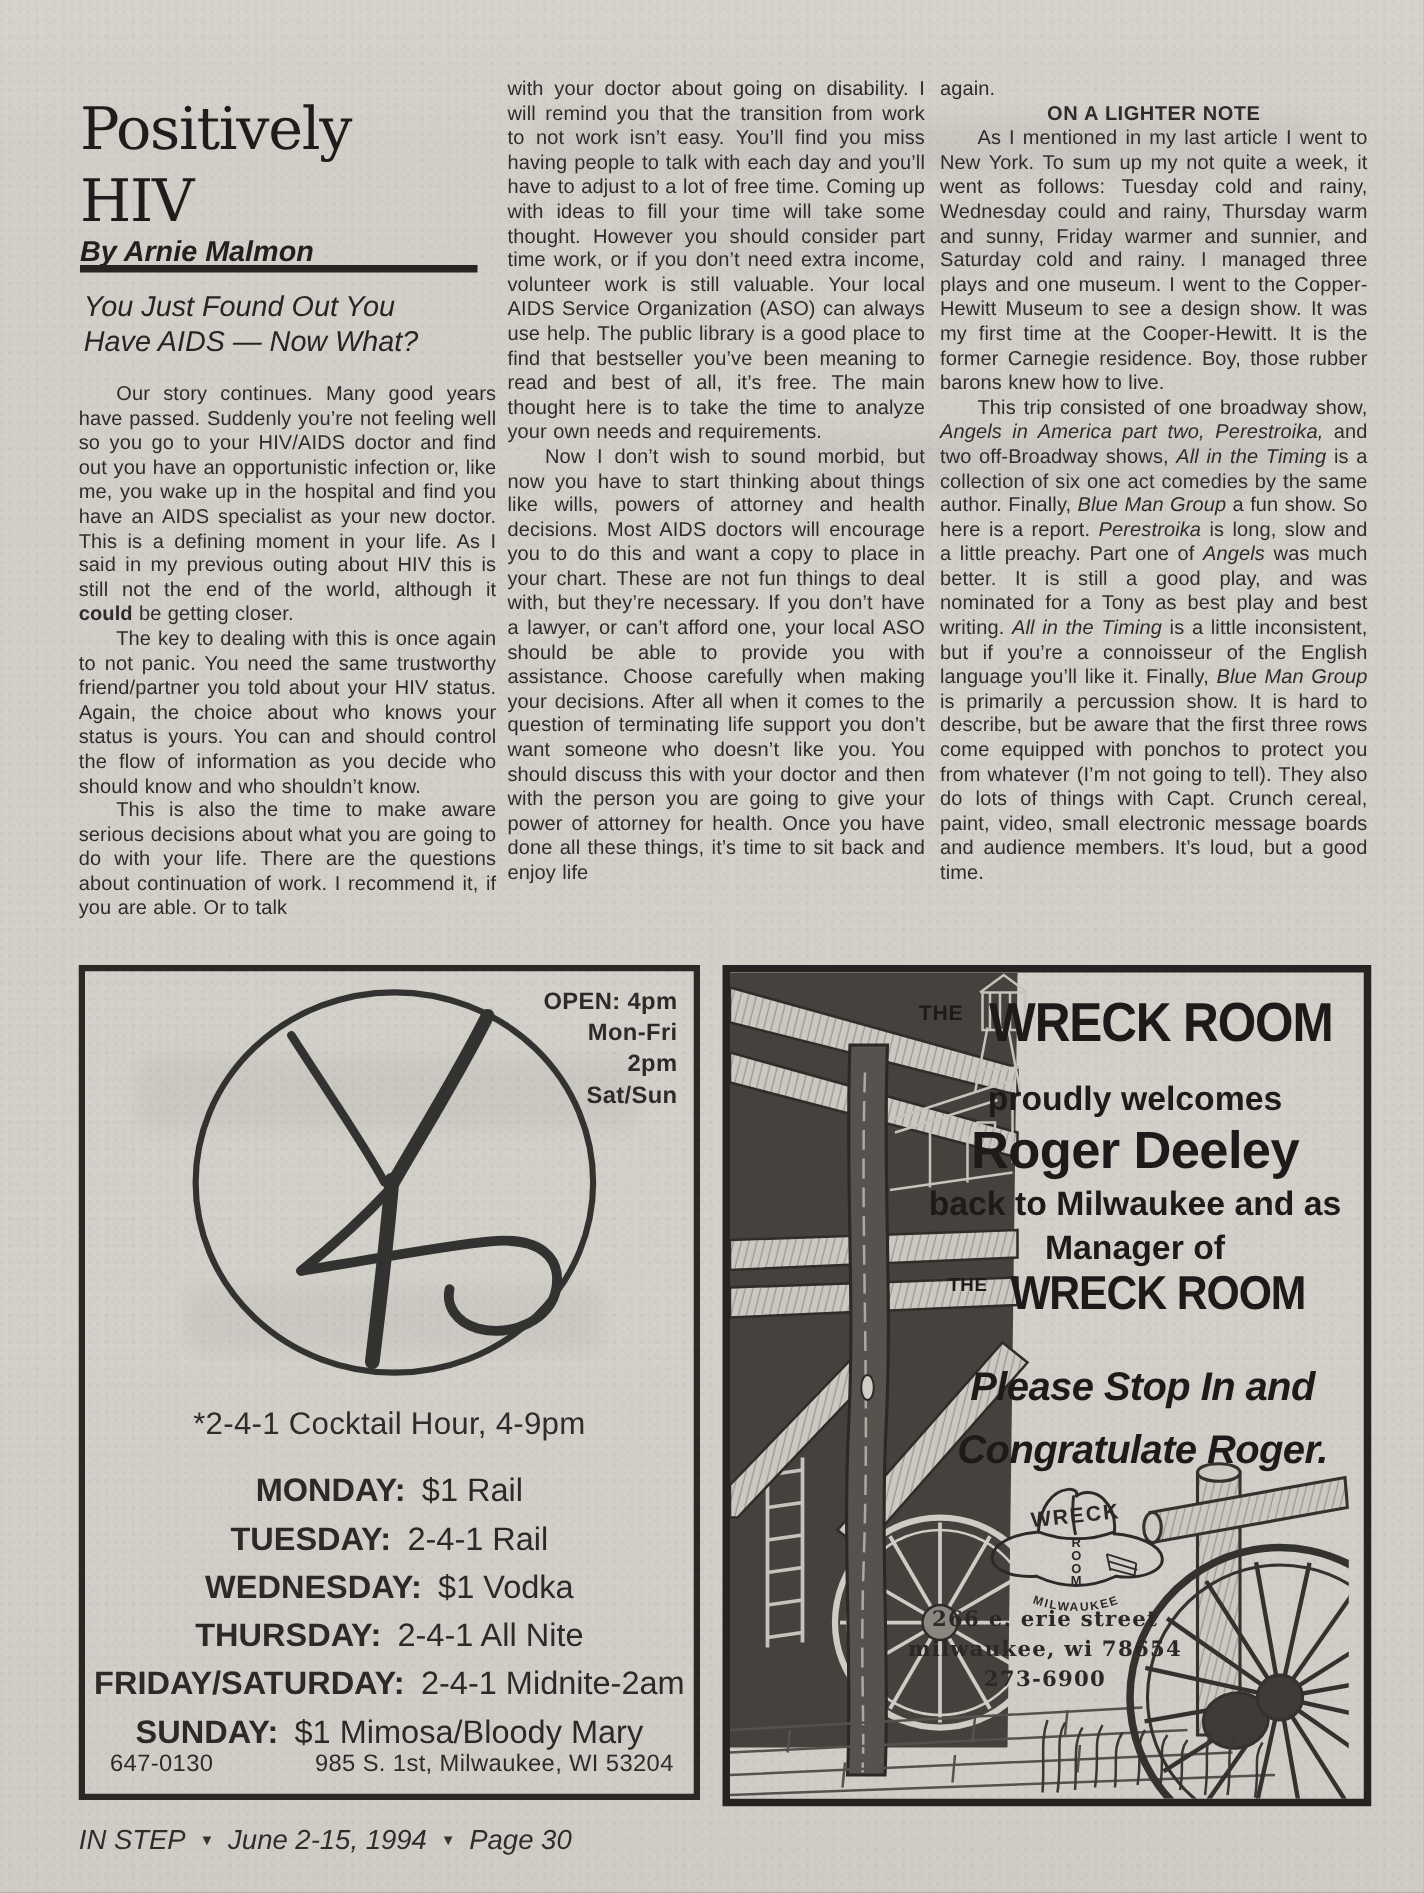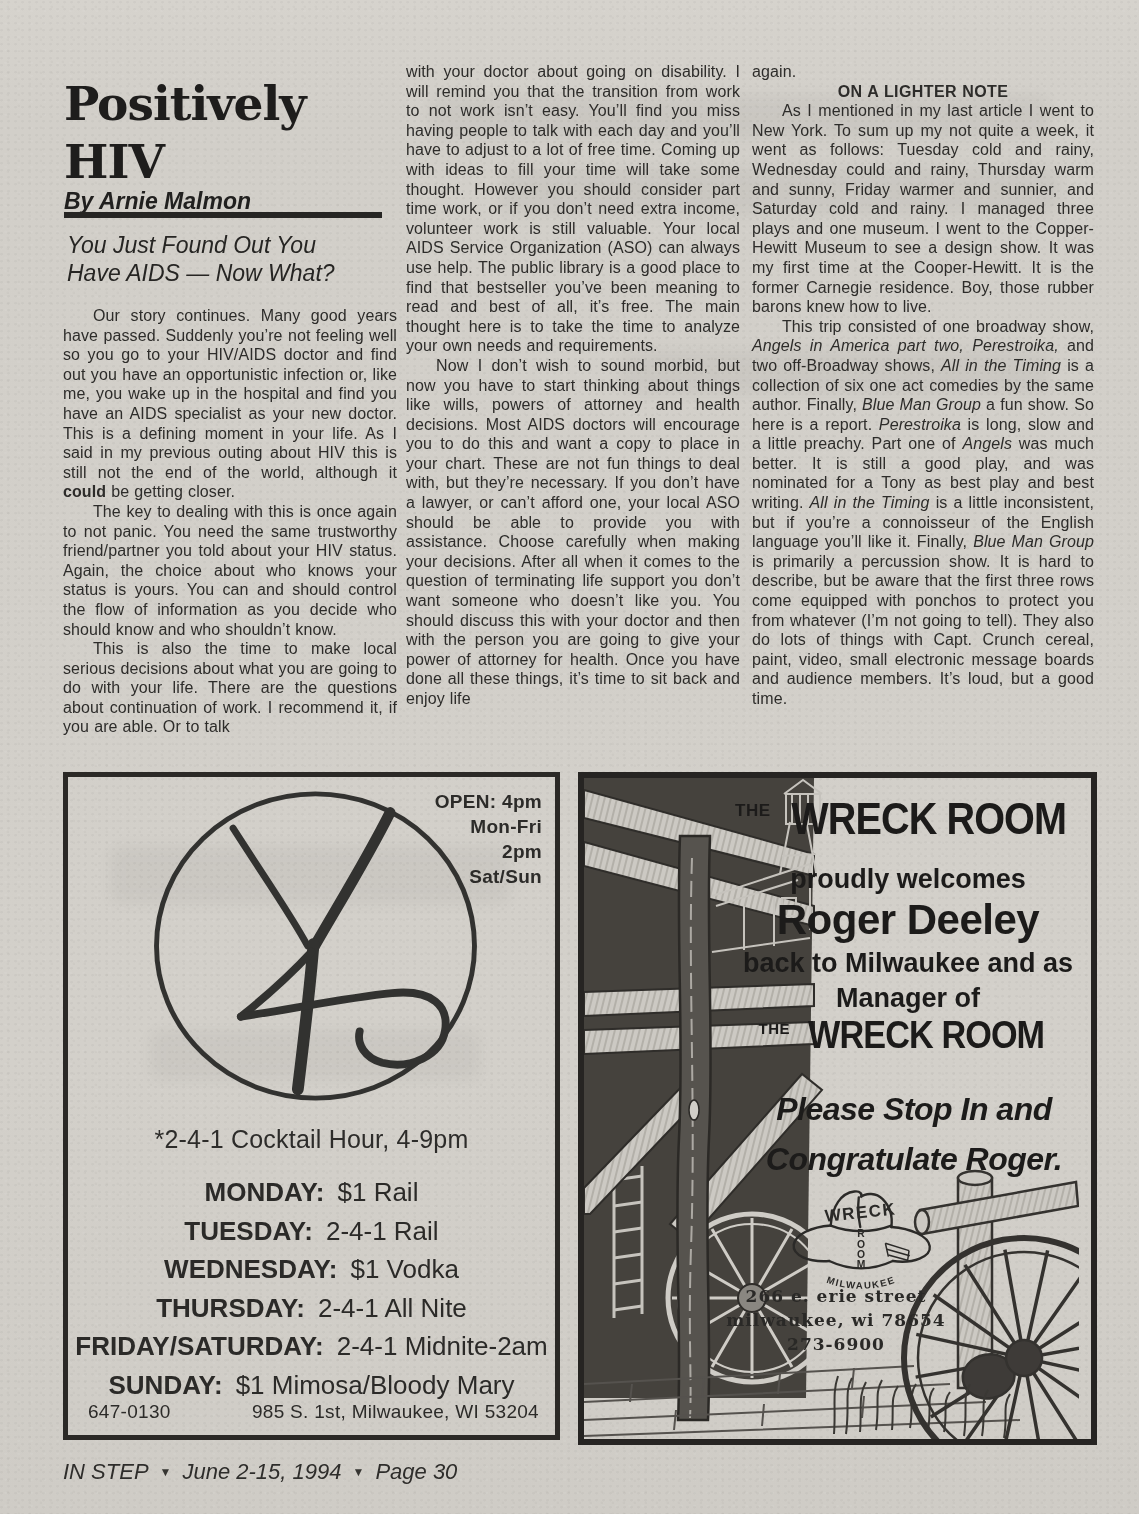--- a/index.html
+++ b/index.html
@@ -9,21 +9,21 @@
       radial-gradient(circle at 22% 31%, rgba(0,0,0,.03) 0 1px, transparent 1.6px),
       radial-gradient(circle at 71% 62%, rgba(0,0,0,.025) 0 1px, transparent 1.6px),
       radial-gradient(circle at 43% 83%, rgba(255,255,255,.05) 0 1px, transparent 1.6px),
       linear-gradient(180deg,#d6d3cd 0%,#d2cfc9 8%,#d3d0ca 70%,#cfccc6 100%);
     background-size:7px 7px,11px 11px,13px 13px,100% 100%;
     font-family:"Liberation Sans",sans-serif;color:#2e2d2b;}
   .ghost{position:absolute;background:#41403e;filter:blur(7px);opacity:.05;border-radius:10px;z-index:0;}
   .z{position:absolute;z-index:2;}
 
   
-  .article-title{left:64px;top:44px;font-family:"DejaVu Serif",serif;font-weight:bold;
+  .article-title{left:64px;top:44px;font-family:"DejaVu Serif",serif;font-weight:normal;
     font-size:47px;line-height:58px;color:#1e1d1c;letter-spacing:-1px;}
   .article-title span{display:block;}
   .byline{left:64px;top:188px;font-weight:bold;font-style:italic;font-size:23px;color:#21201f;}
   .title-rule{left:64px;top:212px;width:318px;height:6px;background:#262523;}
   .subtitle{left:67px;top:231px;font-style:italic;font-size:23px;line-height:28px;color:#262523;}
   .subtitle span{display:block;}
   .col{position:absolute;z-index:2;top:62px;width:334px;font-size:16px;line-height:19.6px;
     text-align:justify;color:#2d2c2a;letter-spacing:.1px;word-spacing:.5px;}
   #col1{left:63px;top:306px;}
   #col2{left:406px;}
@@ -89,21 +89,21 @@
   </h1>
   <div class="z byline">By Arnie Malmon</div>
   <div class="z title-rule"></div>
   <h2 class="z subtitle" style="font-weight:normal;margin:0">
     <span>You Just Found Out You</span>
     <span>Have AIDS — Now What?</span>
   </h2>
   <div class="col" id="col1">
       <p class="para indent">Our story continues. Many good years have passed. Suddenly you’re not feeling well so you go to your HIV/AIDS doctor and find out you have an opportunistic infection or, like me, you wake up in the hospital and find you have an AIDS specialist as your new doctor. This is a defining moment in your life. As I said in my previous outing about HIV this is still not the end of the world, although it <b>could</b> be getting closer.</p>
       <p class="para indent">The key to dealing with this is once again to not panic. You need the same trustworthy friend/partner you told about your HIV status. Again, the choice about who knows your status is yours. You can and should control the flow of information as you decide who should know and who shouldn’t know.</p>
-      <p class="para indent">This is also the time to make local serious decisions about what you are going to do with your life. There are the questions about continuation of work. I recommend it, if you are able. Or to talk</p>
+      <p class="para indent">This is also the time to make aware serious decisions about what you are going to do with your life. There are the questions about continuation of work. I recommend it, if you are able. Or to talk</p>
     </div>
   <div class="col" id="col2">
       <p class="para">with your doctor about going on disability. I will remind you that the transition from work to not work isn’t easy. You’ll find you miss having people to talk with each day and you’ll have to adjust to a lot of free time. Coming up with ideas to fill your time will take some thought. However you should consider part time work, or if you don’t need extra income, volunteer work is still valuable. Your local AIDS Service Organization (ASO) can always use help. The public library is a good place to find that bestseller you’ve been meaning to read and best of all, it’s free. The main thought here is to take the time to analyze your own needs and requirements.</p>
       <p class="para indent">Now I don’t wish to sound morbid, but now you have to start thinking about things like wills, powers of attorney and health decisions. Most AIDS doctors will encourage you to do this and want a copy to place in your chart. These are not fun things to deal with, but they’re necessary. If you don’t have a lawyer, or can’t afford one, your local ASO should be able to provide you with assistance. Choose carefully when making your decisions. After all when it comes to the question of terminating life support you don’t want someone who doesn’t like you. You should discuss this with your doctor and then with the person you are going to give your power of attorney for health. Once you have done all these things, it’s time to sit back and enjoy life</p>
     </div>
   <div class="col" id="col3">
       <p class="para">again.</p>
       <div class="col-head">ON A LIGHTER NOTE</div>
       <p class="para indent">As I mentioned in my last article I went to New York. To sum up my not quite a week, it went as follows: Tuesday cold and rainy, Wednesday could and rainy, Thursday warm and sunny, Friday warmer and sunnier, and Saturday cold and rainy. I managed three plays and one museum. I went to the Copper-Hewitt Museum to see a design show. It was my first time at the Cooper-Hewitt. It is the former Carnegie residence. Boy, those rubber barons knew how to live.</p>
       <p class="para indent">This trip consisted of one broadway show, <i>Angels in America part two,</i> <i>Perestroika,</i> and two off-Broadway shows, <i>All in the Timing</i> is a collection of six one act comedies by the same author. Finally, <i>Blue Man Group</i> a fun show. So here is a report. <i>Perestroika</i> is long, slow and a little preachy. Part one of <i>Angels</i> was much better. It is still a good play, and was nominated for a Tony as best play and best writing. <i>All in the Timing</i> is a little inconsistent, but if you’re a connoisseur of the English language you’ll like it. Finally, <i>Blue Man Group</i> is primarily a percussion show. It is hard to describe, but be aware that the first three rows come equipped with ponchos to protect you from whatever (I’m not going to tell). They also do lots of things with Capt. Crunch cereal, paint, video, small electronic message boards and audience members. It’s loud, but a good time.</p>

